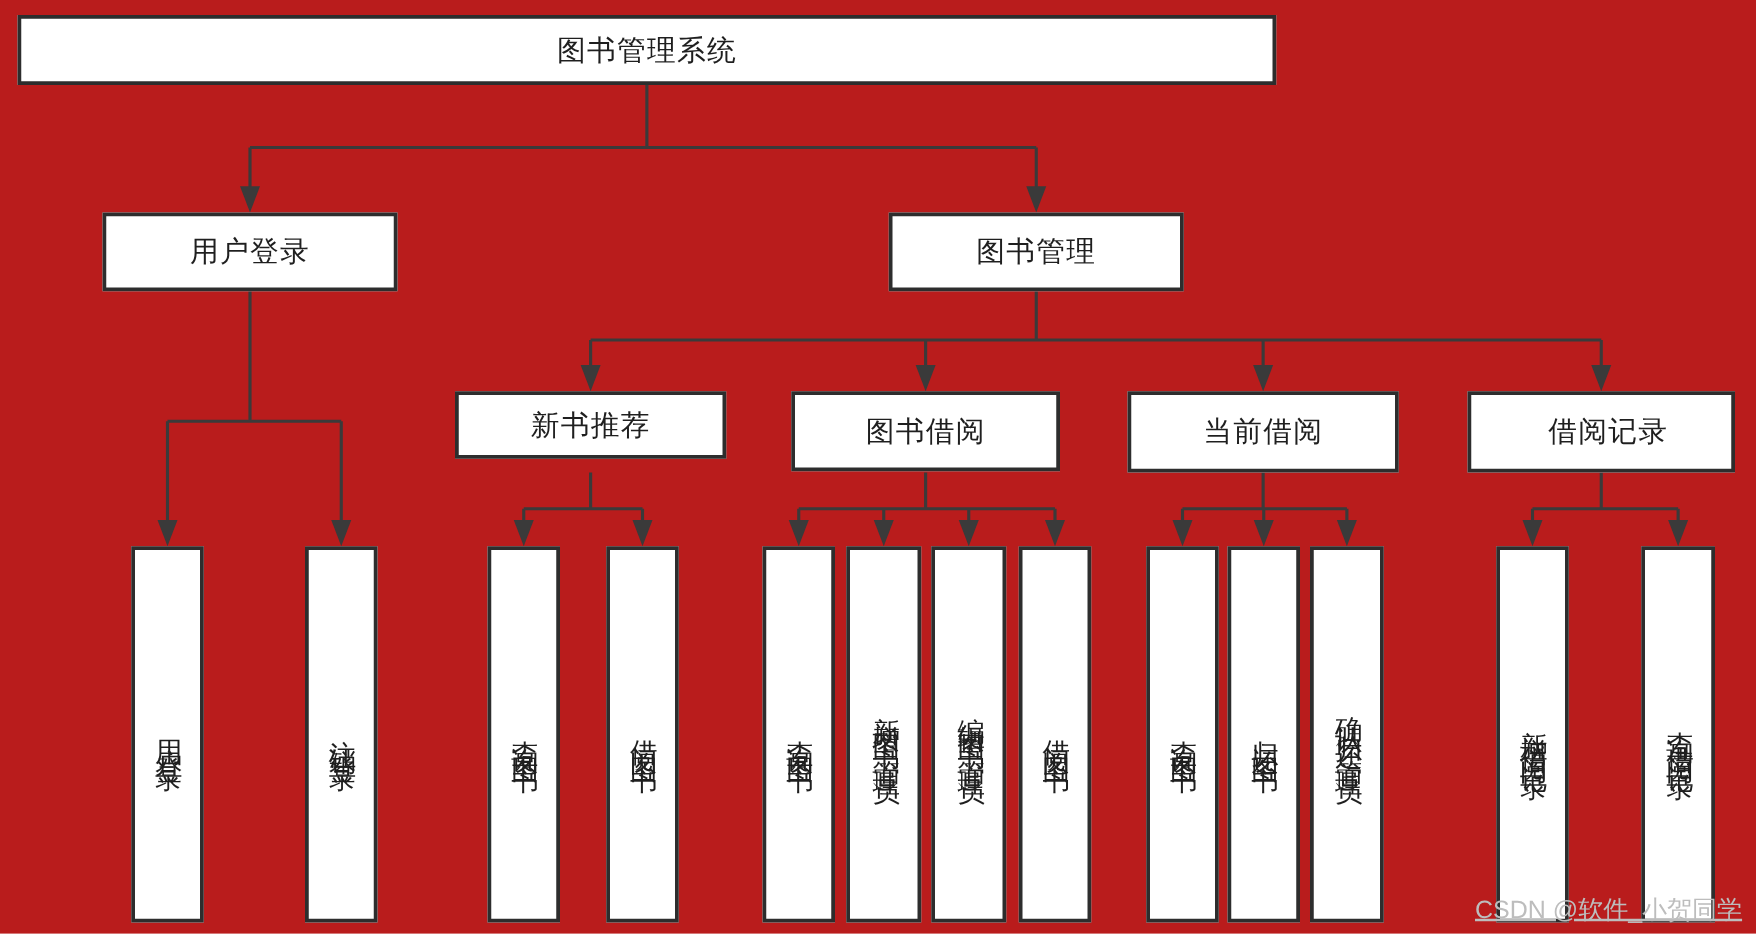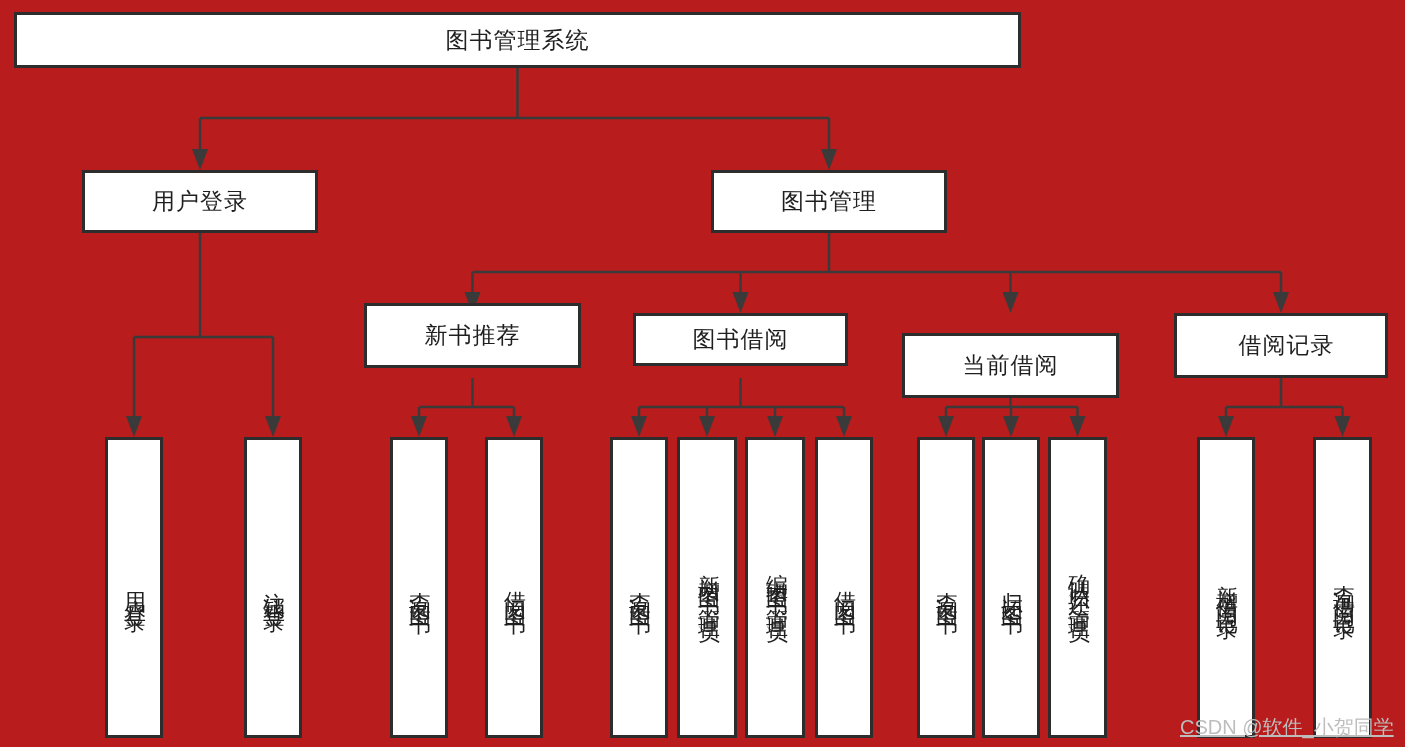--- a/index.html
+++ b/index.html
@@ -103,23 +103,23 @@
     <path d="M1281 378 V407 M1226 407 H1342.5 M1226 407 V419 M1342.5 407 V419"></path>
     <polygon points="1218,416 1234,416 1226,437"></polygon>
     <polygon points="1334.5,416 1350.5,416 1342.5,437"></polygon>
   </svg>
 
   <div class="hbox" style="left:14px; top:12px; width:1007px; height:56px;">图书管理系统</div>
 
   <div class="hbox" style="left:82px; top:170px; width:236px; height:63px;">用户登录</div>
   <div class="hbox" style="left:711px; top:170px; width:236px; height:63px;font-family:Liberation Mono, monospace;">图书管理</div>
 
-  <div class="hbox" style="left:364px; top:303px; width:217px; height:65px;">新书推荐</div>
-  <div class="hbox" style="left:633px; top:313px; width:215px; height:53px;">图书借阅</div>
-  <div class="hbox" style="left:902px; top:313px; width:217px; height:65px;margin-top:20px;">当前借阅</div>
+  <div class="hbox" style="left:364px; top:313px; width:217px; height:54px;">新书推荐</div>
+  <div class="hbox" style="left:633px; top:313px; width:215px; height:64px;">图书借阅</div>
+  <div class="hbox" style="left:902px; top:313px; width:217px; height:65px;">当前借阅</div>
   <div class="hbox" style="left:1174px; top:313px; width:214px; height:65px;padding-left:11px;">借阅记录</div>
 
   <div class="vbox" style="left:105px;">用户登录</div>
   <div class="vbox" style="left:244px;">注销登录</div>
 
   <div class="vbox" style="left:390px;">查询图书</div>
   <div class="vbox" style="left:485px;">借阅图书</div>
 
   <div class="vbox" style="left:610px;">查询图书</div>
   <div class="vbox" style="left:677px; width:60px;">新增图书（管理员）</div>

